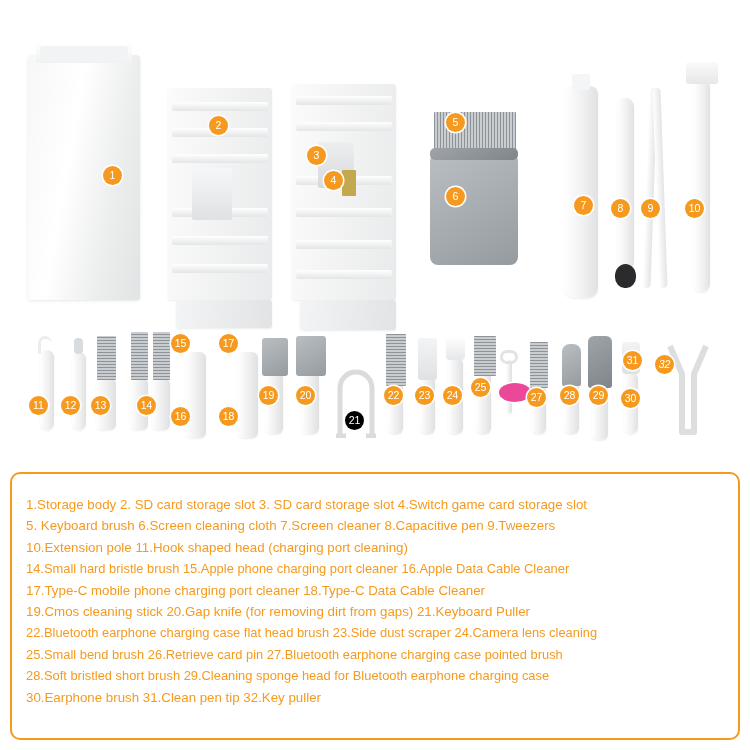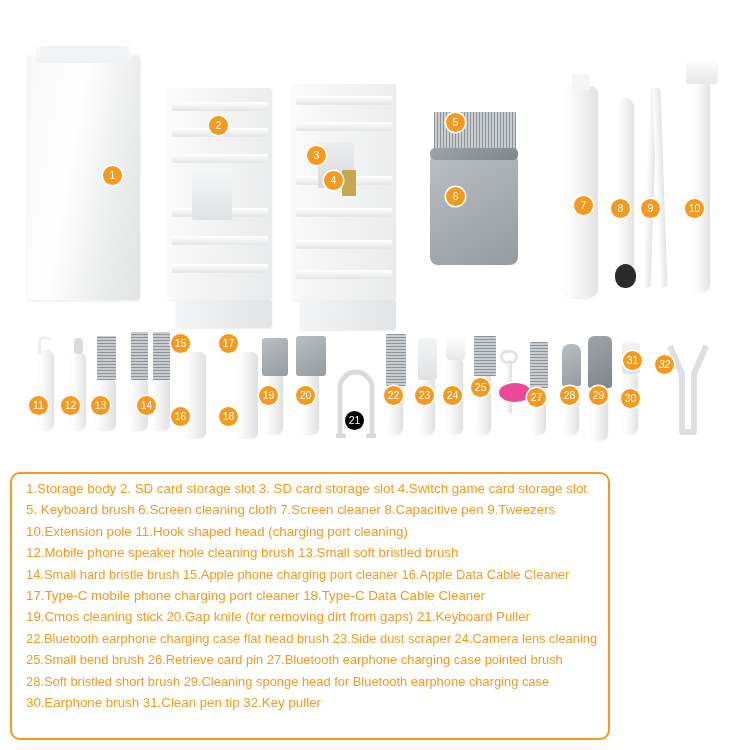--- a/index.html
+++ b/index.html
@@ -102,25 +102,25 @@
     text-align: center;
     font-family: "Liberation Sans", sans-serif;
     z-index: 30;
     box-shadow: 0 0 0 1.5px #ffffff;
   }
 
   
   .legend {
     position: absolute;
     left: 10px; top: 472px;
-    width: 600px; height: 268px;
+    width: 730px; height: 268px;
     border: 2px solid #f59a1e;
     border-radius: 10px;
     background: #ffffff;
-    padding: 4px 12px 8px 14px;
+    padding: 20px 12px 8px 14px;
   }
   .legend-line {
     color: #f59a1e;
     font-size: 13.3px;
     line-height: 21.4px;
     white-space: nowrap;
     font-family: "Liberation Sans", sans-serif;
   }
   .legend-line.small { font-size: 12.9px; }
 </style>
@@ -266,21 +266,20 @@
         <div class="badge" style="left: 621px; top: 389px; background: rgb(245, 154, 30);">30</div>
         <div class="badge" style="left: 623px; top: 351px; background: rgb(245, 154, 30);">31</div>
         <div class="badge" style="left: 655px; top: 355px; background: rgb(245, 154, 30); font-style: italic;">32</div>
       </div>
   </div>
 
   <div class="legend">
     <div class="legend-line">1.Storage body 2. SD card storage slot 3. SD card storage slot 4.Switch game card storage slot</div>
     <div class="legend-line">5. Keyboard brush  6.Screen cleaning cloth  7.Screen cleaner  8.Capacitive pen  9.Tweezers</div>
     <div class="legend-line">10.Extension pole  11.Hook shaped head (charging port cleaning)</div>
-    <div class="legend-line">12.Mobile phone speaker hole cleaning brush 13.Small soft bristled brush</div>
     <div class="legend-line small">14.Small hard bristle brush 15.Apple phone charging port cleaner 16.Apple Data Cable Cleaner</div>
     <div class="legend-line">17.Type-C mobile phone charging port cleaner  18.Type-C Data Cable Cleaner</div>
     <div class="legend-line">19.Cmos cleaning stick  20.Gap knife (for removing dirt from gaps) 21.Keyboard Puller</div>
     <div class="legend-line small">22.Bluetooth earphone charging case flat head brush 23.Side dust scraper 24.Camera lens cleaning</div>
     <div class="legend-line small">25.Small bend brush 26.Retrieve card pin 27.Bluetooth earphone charging case pointed brush</div>
     <div class="legend-line small">28.Soft bristled short brush 29.Cleaning sponge head for Bluetooth earphone charging case</div>
     <div class="legend-line">30.Earphone brush  31.Clean pen tip 32.Key puller</div>
   </div>
 
 </div>

